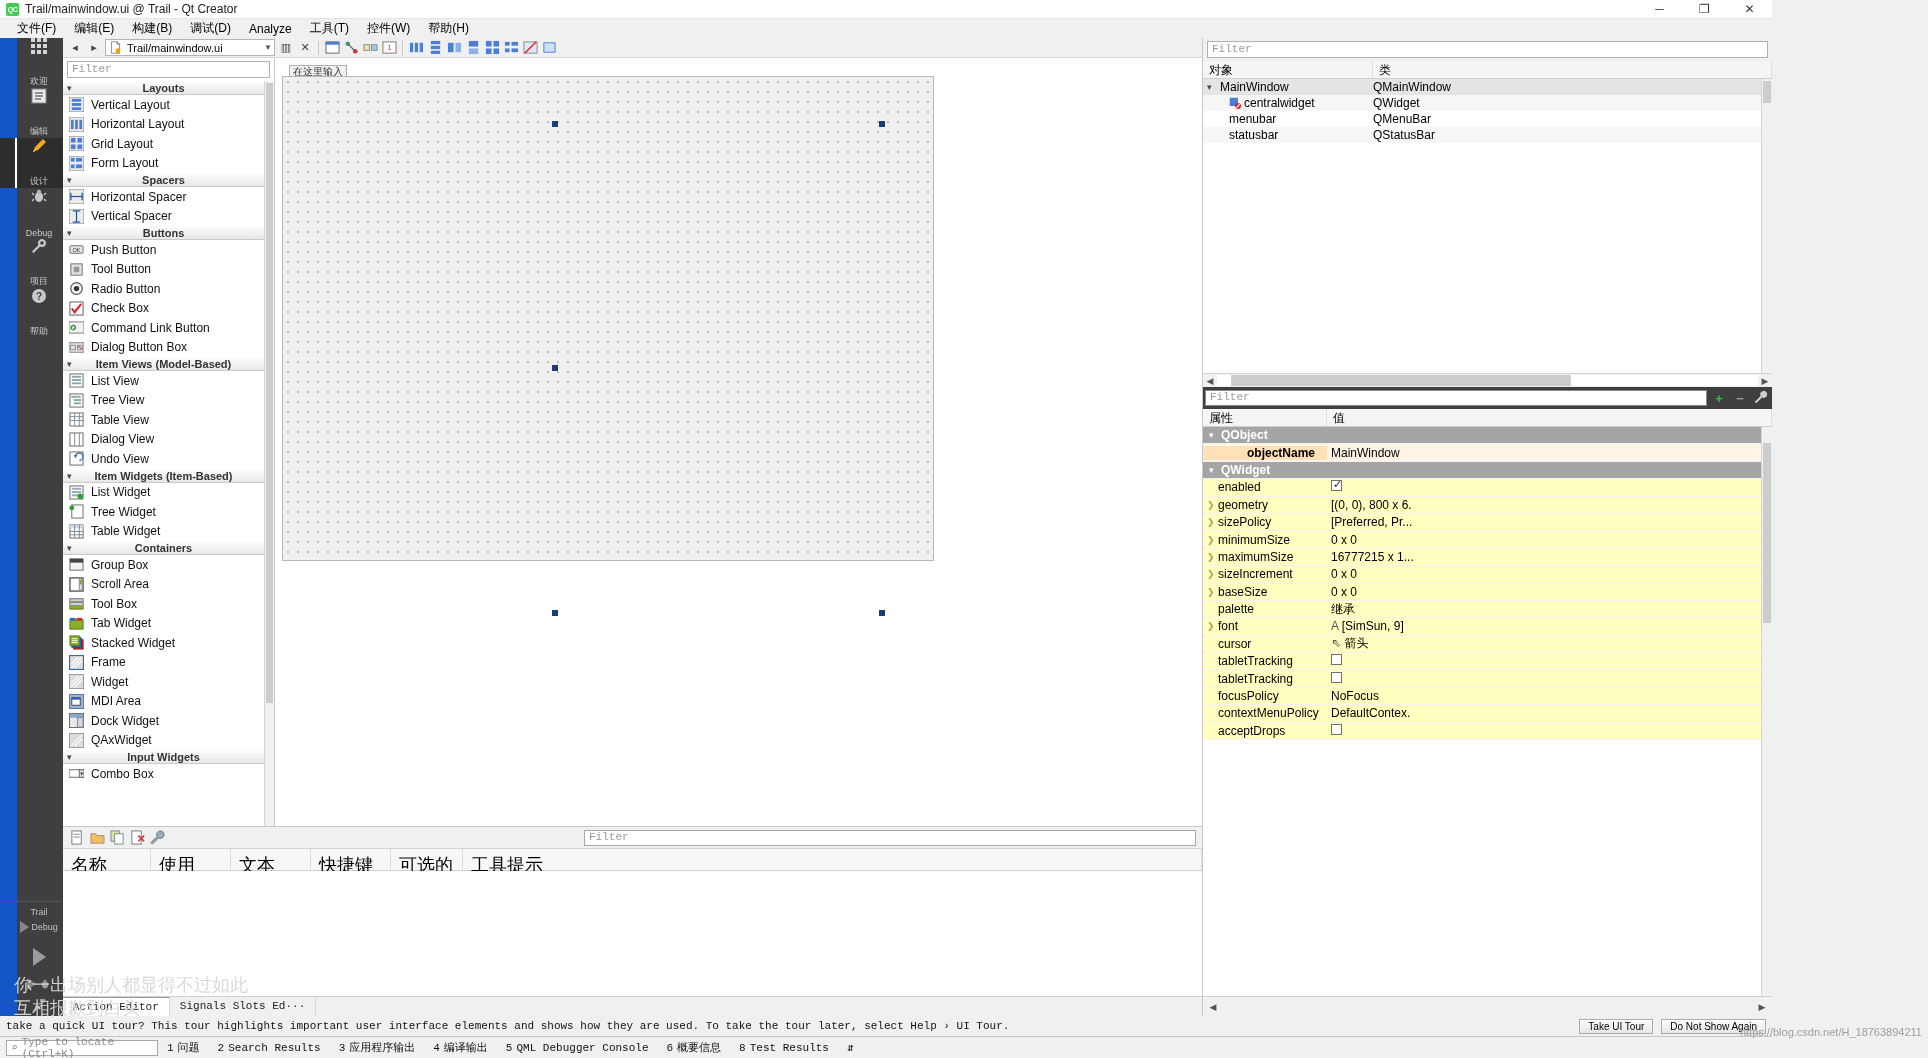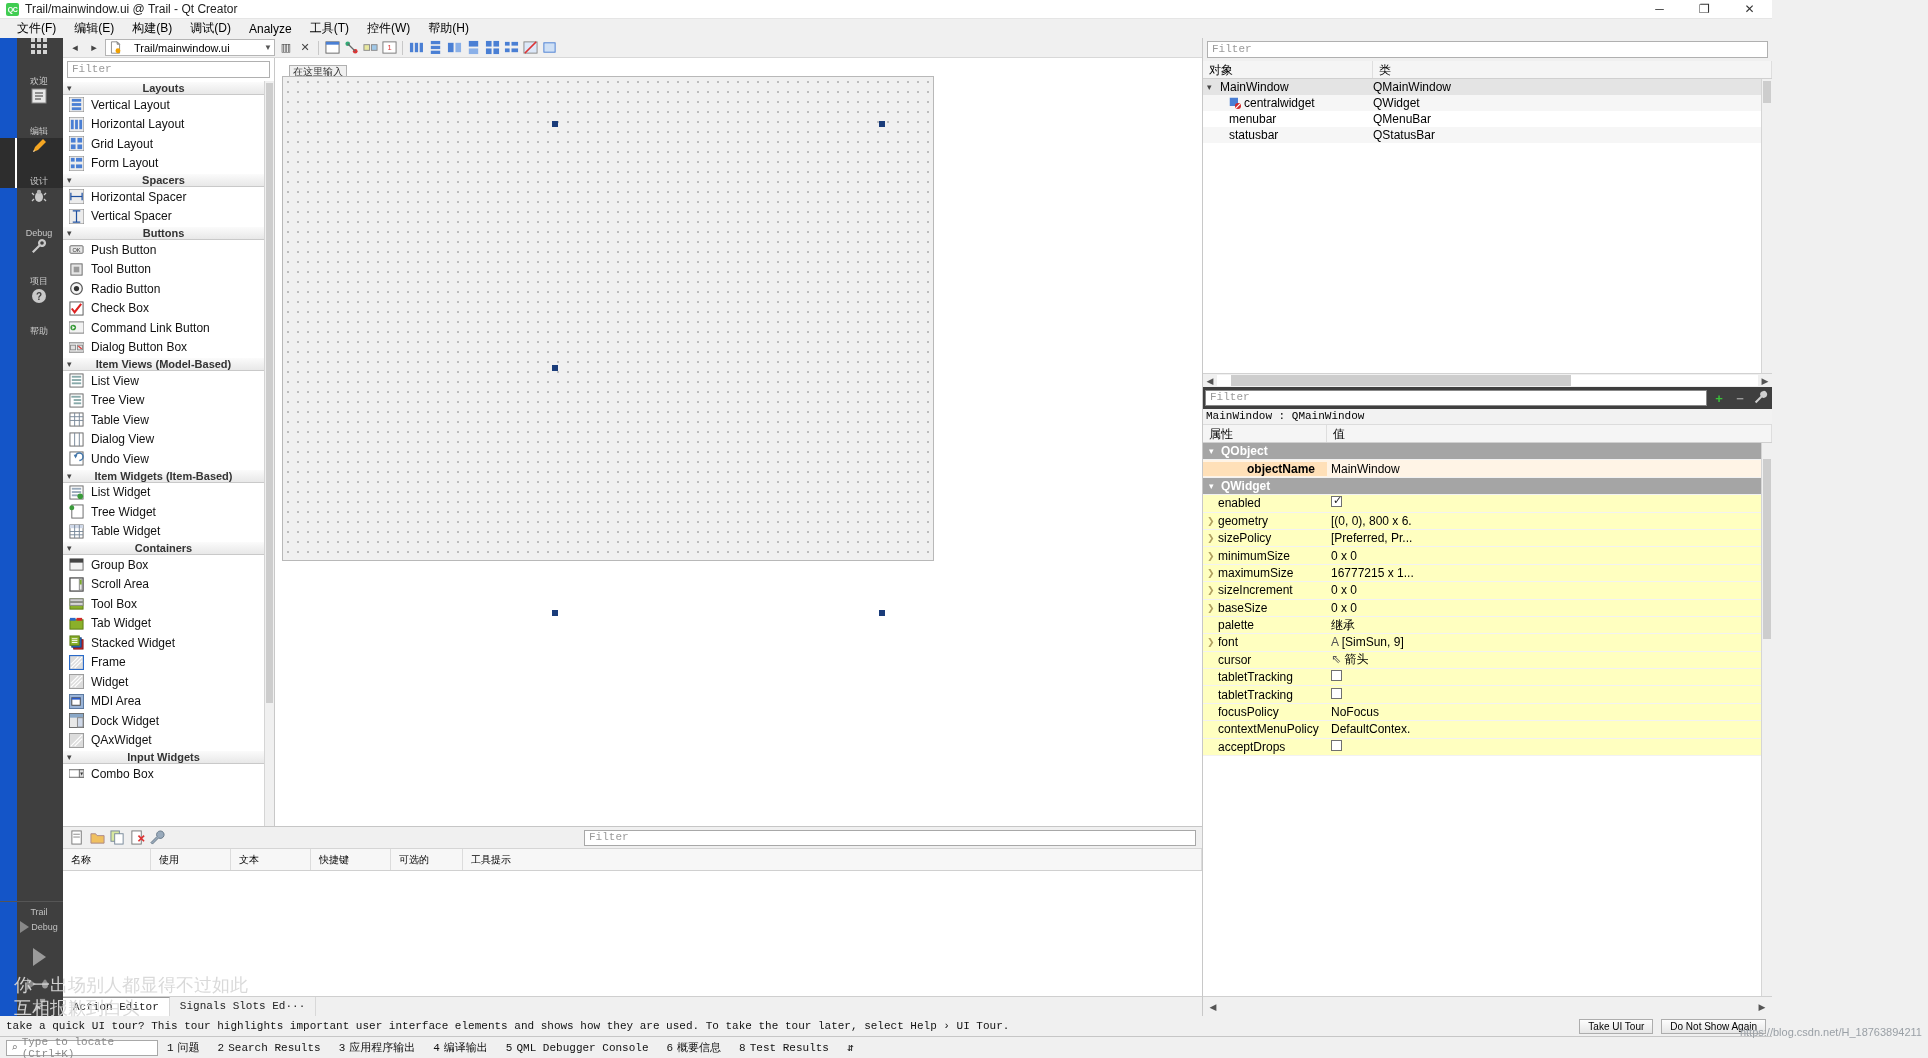--- a/index.html
+++ b/index.html
@@ -56,21 +56,21 @@
     padding:4px 0 4px 15px; position:relative; z-index:2;}
 
   
   .center { flex:1; display:flex; flex-direction:column; min-width:0; }
 
   
   .edtoolbar { height:20px; background:#f0f0f0; display:flex; align-items:center;
     gap:3px; padding:0 4px; border-bottom:1px solid #d8d8d8; }
   .itool { width:16px; height:16px; display:flex; align-items:center;
     justify-content:center; font-size:11px; color:#444; }
-  .filecombo { display:flex; align-items:center; gap:12px; height:17px;
+  .filecombo { display:flex; align-items:center; gap:5px; height:17px;
     border:1px solid #b5b5b5; background:#fff; padding:0 2px 0 3px; min-width:170px;
     font-size:11px; }
   .filecombo .caret { margin-left:auto; font-size:8px; color:#555; }
   .sep { width:1px; height:14px; background:#c8c8c8; margin:0 2px; }
 
   .work { display:flex; flex:1; min-height:0; }
 
   
   .widgetbox { width:212px; flex:none; background:#fff; display:flex;
     flex-direction:column; border-right:1px solid #c8c8c8; }
@@ -105,21 +105,21 @@
   
   .dock { height:190px; flex:none; background:#f5f5f5; display:flex;
     flex-direction:column; border-top:1px solid #c6c6c6; }
   .dock-toolbar { height:22px; display:flex; align-items:center; gap:4px;
     padding:0 6px; background:#f0f0f0; border-bottom:1px solid #d5d5d5; }
   .dock-toolbar .grow { flex:1; }
   .dock-filter { width:612px; height:16px; background:#fff; border:1px solid #a8a8a8;
     font-size:11px; color:#9a9a9a; padding:0 4px;
     font-family:"Liberation Mono","DejaVu Sans Mono",monospace; }
   .act-head { display:flex; height:22px; background:#f7f7f7;
-    border-bottom:1px solid #d0d0d0; font-size:10px; }
+    border-bottom:1px solid #d0d0d0; font-size:18px; }
   .act-head div { padding:4px 0 0 8px; border-right:1px solid #dcdcdc; }
   .act-body { flex:1; background:#fff; border-top:1px solid #fff; }
   .dock-tabs { height:20px; display:flex; align-items:stretch; background:#f0f0f0;
     border-top:1px solid #cfcfcf; font-size:11px; }
   .dock-tab { padding:3px 10px 0 10px; color:#222; border-right:1px solid #d8d8d8;
     font-family:"Liberation Mono","DejaVu Sans Mono",monospace; }
   .dock-tab.active { background:#fff; border-top:1px solid #999; }
 
   
   .rightpane { width:570px; flex:none; display:flex; flex-direction:column;
@@ -957,21 +957,20 @@
       <div class="propbar">
         <div class="pf">Filter</div>
         <div class="pb-ico" style="color:#3ac03a">+</div>
         <div class="pb-ico" style="color:#9a9a9a">−</div>
         <div class="pb-ico">
           <svg width="14" height="14" viewBox="0 0 16 16">
               <path d="M11 1a4 4 0 0 0-3.5 5.9L1 13.4 2.6 15l6.5-6.5A4 4 0 1 0 11 1z" fill="#cfcfcf"></path>
             </svg>
         </div>
       </div>
-      <div class="objline">MainWindow : QMainWindow</div>
       <div class="prop-head">
         <div class="ph" style="width:124px">属性</div>
         <div class="ph" style="flex:1">值</div>
       </div>
       <div style="display:flex;flex:1;min-height:0;">
         <div class="proplist" id="proplist">
             <div class="prow grp">
               <div class="pk">
                 <span style="font-size: 9px; width: 10px; color: rgb(255, 255, 255);">▾</span>
                 <span>QObject</span>

